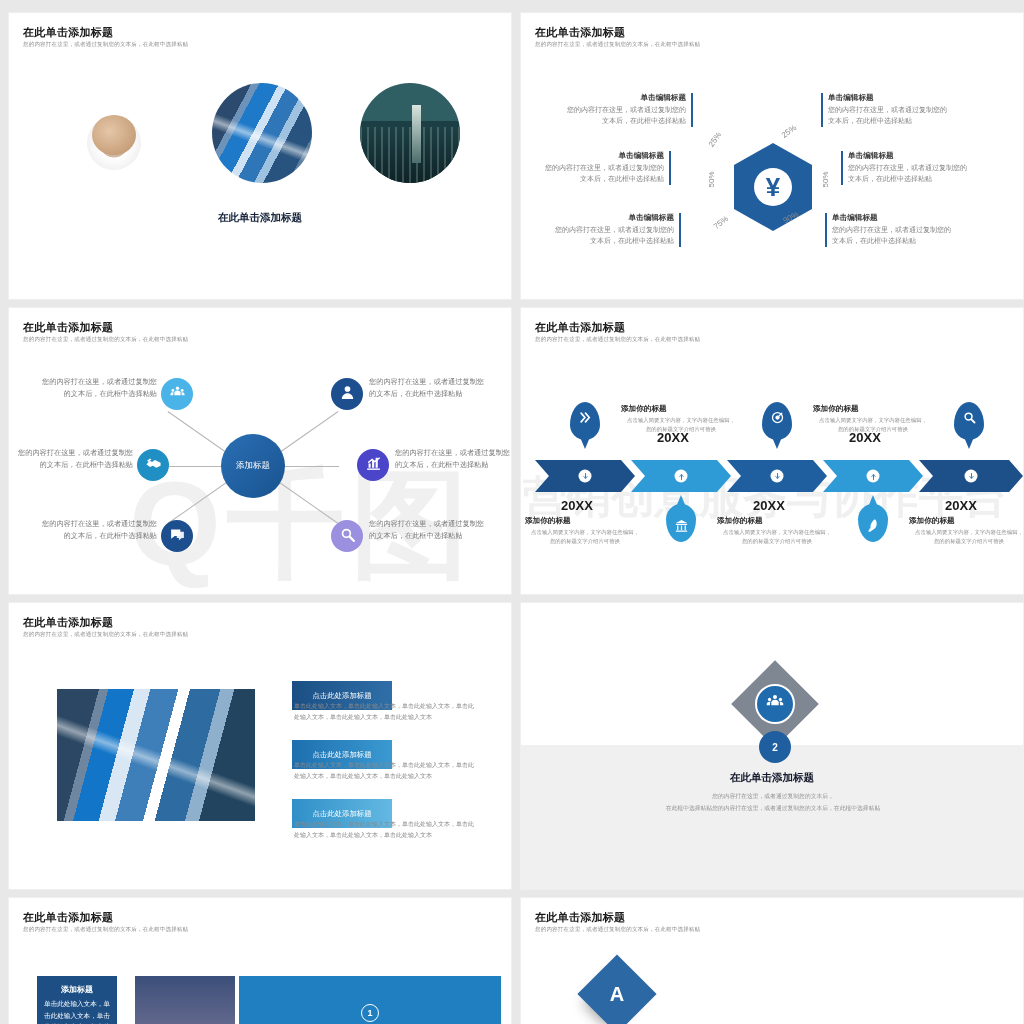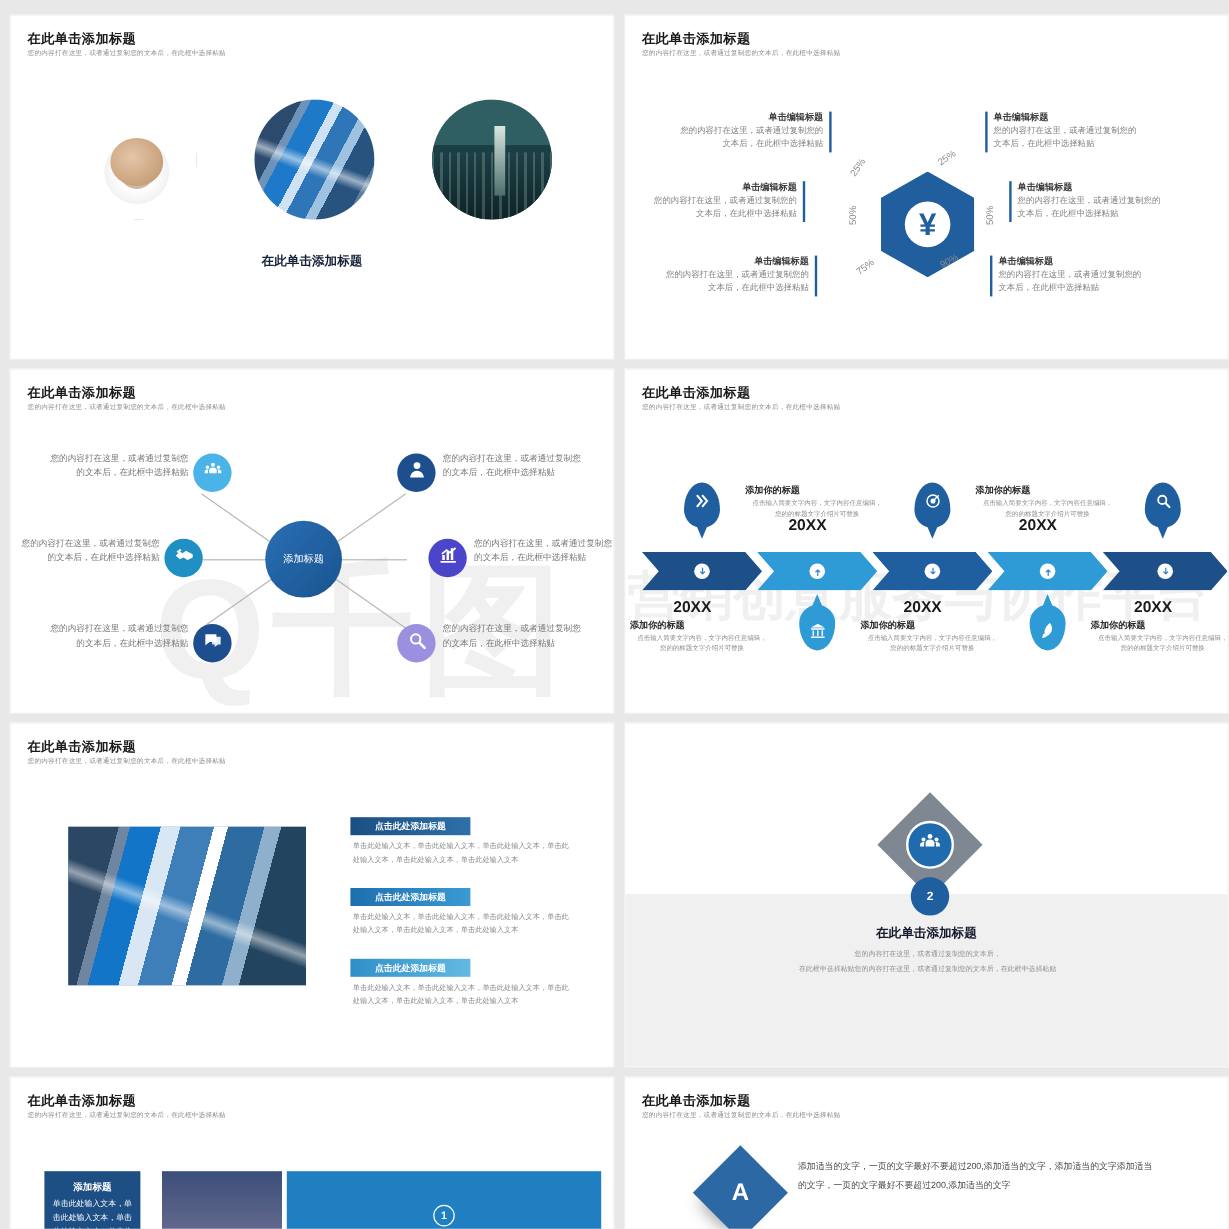--- a/index.html
+++ b/index.html
@@ -162,23 +162,23 @@
   
   .bldg {
     position:absolute; left:48px; top:86px; width:198px; height:132px;
     background:
       linear-gradient(200deg, rgba(255,255,255,0) 48%, rgba(255,255,255,.5) 53%, rgba(255,255,255,0) 58%),
       linear-gradient(105deg,#2c4763 0 18%,#6f86a0 18% 22%,#1275c8 22% 33%,#d9e7f4 33% 40%,
                       #3e7fba 40% 52%,#ffffff 52% 57%,#2d6ba1 57% 70%,#8fb0cc 70% 76%,#22445f 76% 100%),
       #1d5fa6;
   }
   .bar {
-    position:absolute; width:100px; height:15px;
+    position:absolute; width:100px; height:29px;
     display:flex; align-items:center; justify-content:center;
-    color:#fff; font-size:7.4px; font-weight:bold;
+    color:#fff; font-size:7.4px; font-weight:normal;
   }
   .bar.b1 { background:linear-gradient(90deg,#1b4f84,#2f6fa8); }
   .bar.b2 { background:linear-gradient(90deg,#1d6fae,#3b9ad2); }
   .bar.b3 { background:linear-gradient(90deg,#2f8fc8,#63b9e2); }
   .barp { position:absolute; width:182px; font-size:6px; color:#8a8a8a; line-height:1.85; }
   
   .s6-grey { position:absolute; left:0; right:0; top:142px; bottom:0; background:#f0f0f0; }
   .diamond {
     position:absolute; left:223px; top:70px; width:62px; height:62px;
     background:#7f8793; transform:rotate(45deg);
@@ -510,17 +510,16 @@
       <div class="s7-num">1</div>
 
     </div>
   </div>
 
   <div class="slide">
     <div class="s-title">在此单击添加标题</div>
     <div class="s-sub">您的内容打在这里，或者通过复制您的文本后，在此框中选择粘贴</div>
     <div class="dia-a"></div>
     <div class="dia-a-l">A</div>
-    <div class="s8-p">添加适当的文字，一页的文字最好不要超过200,添加适当的文字，添加适当的文字添加适当的文字，一页的文字最好不要超过200,添加适当的文字</div>
 
   </div>
 
 </div>
 
 </body></html>

